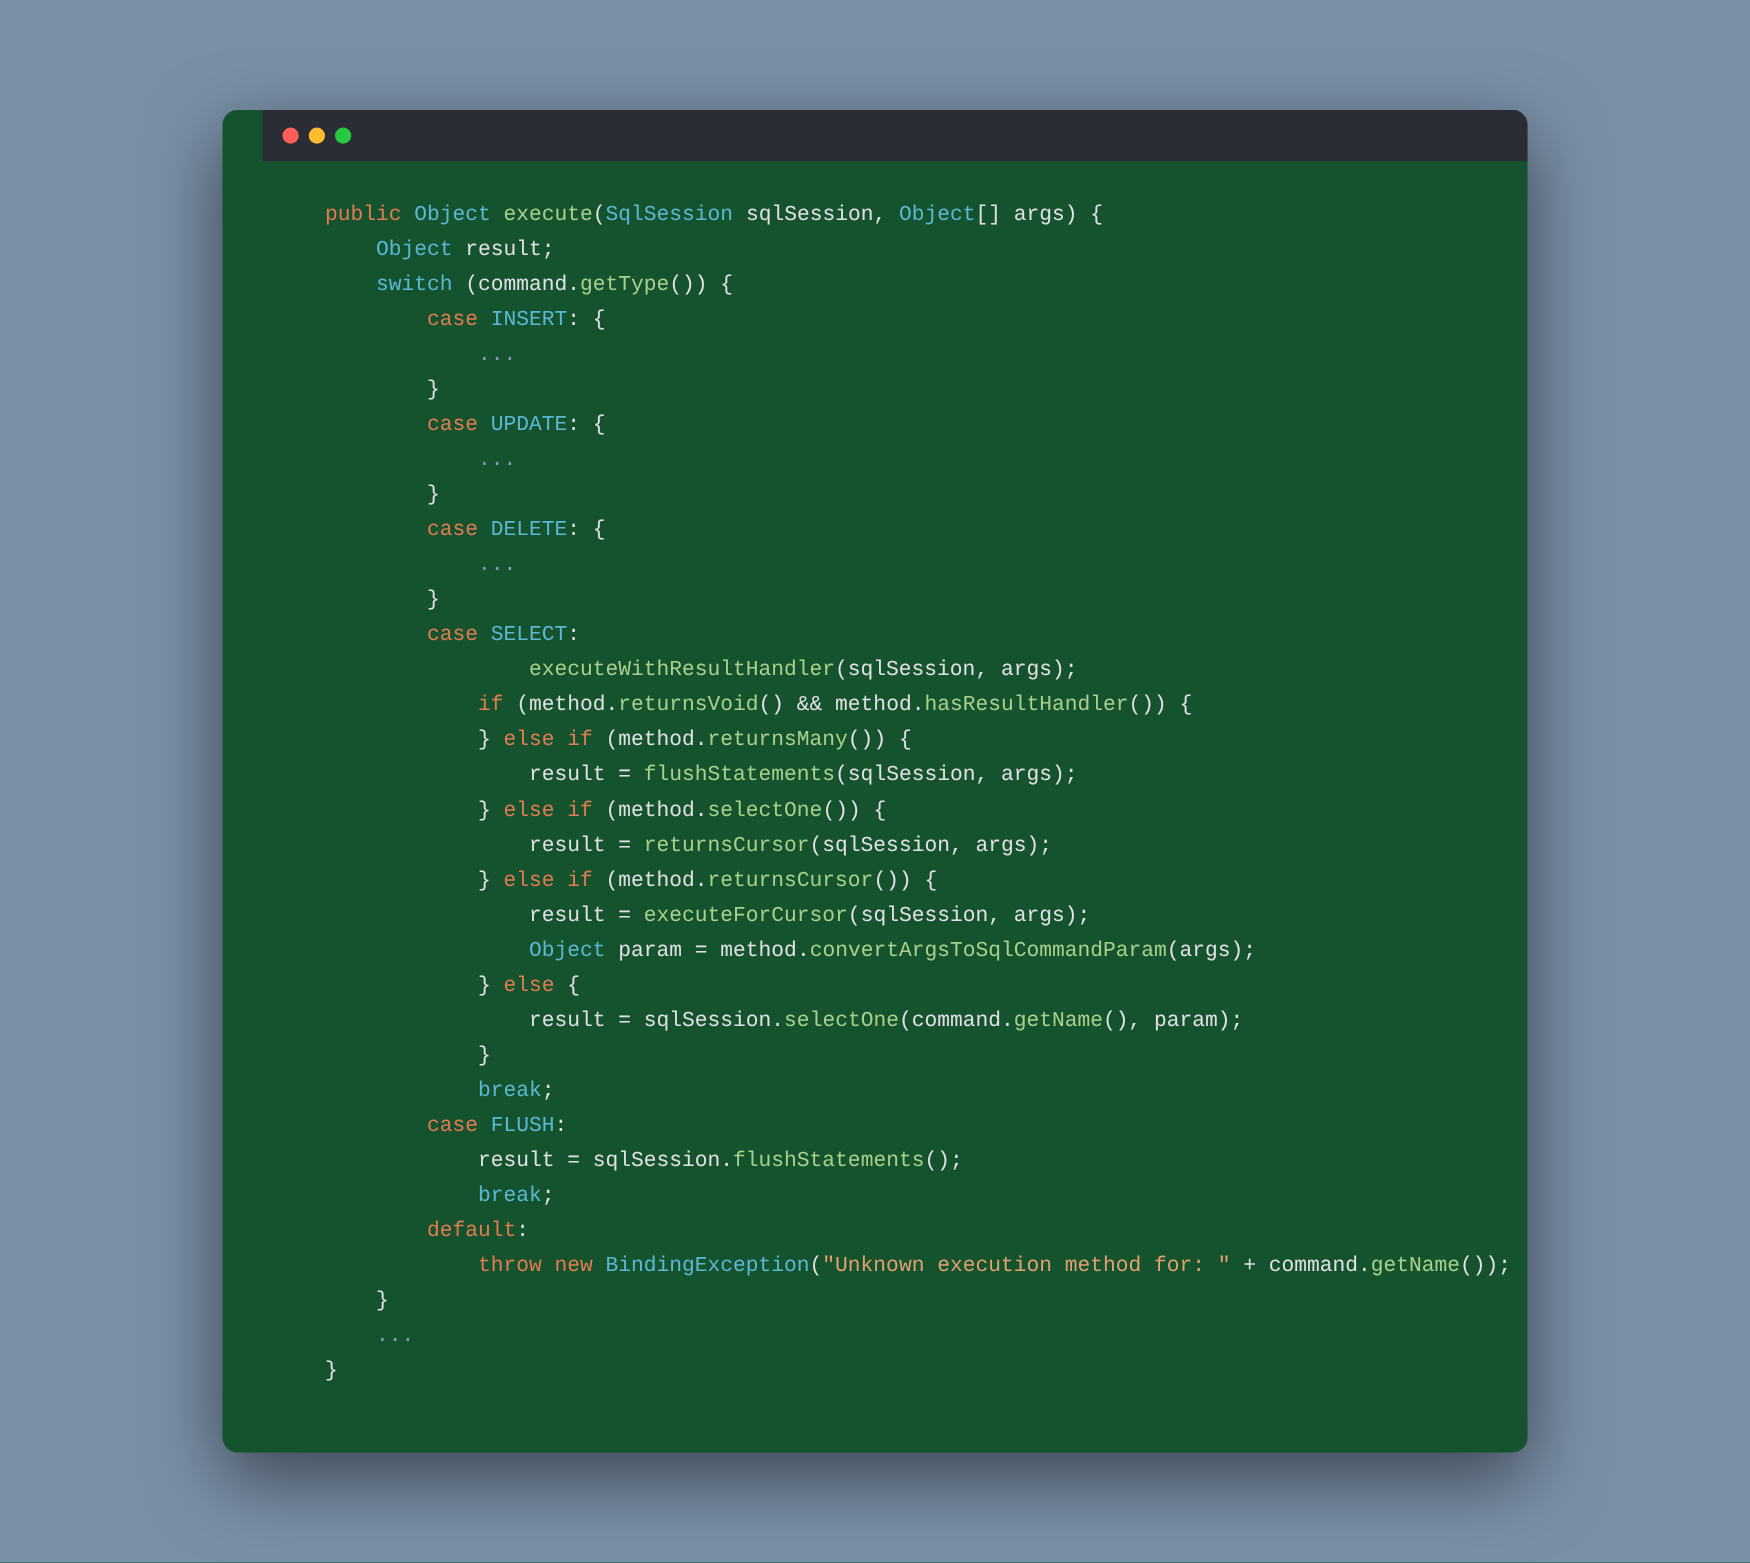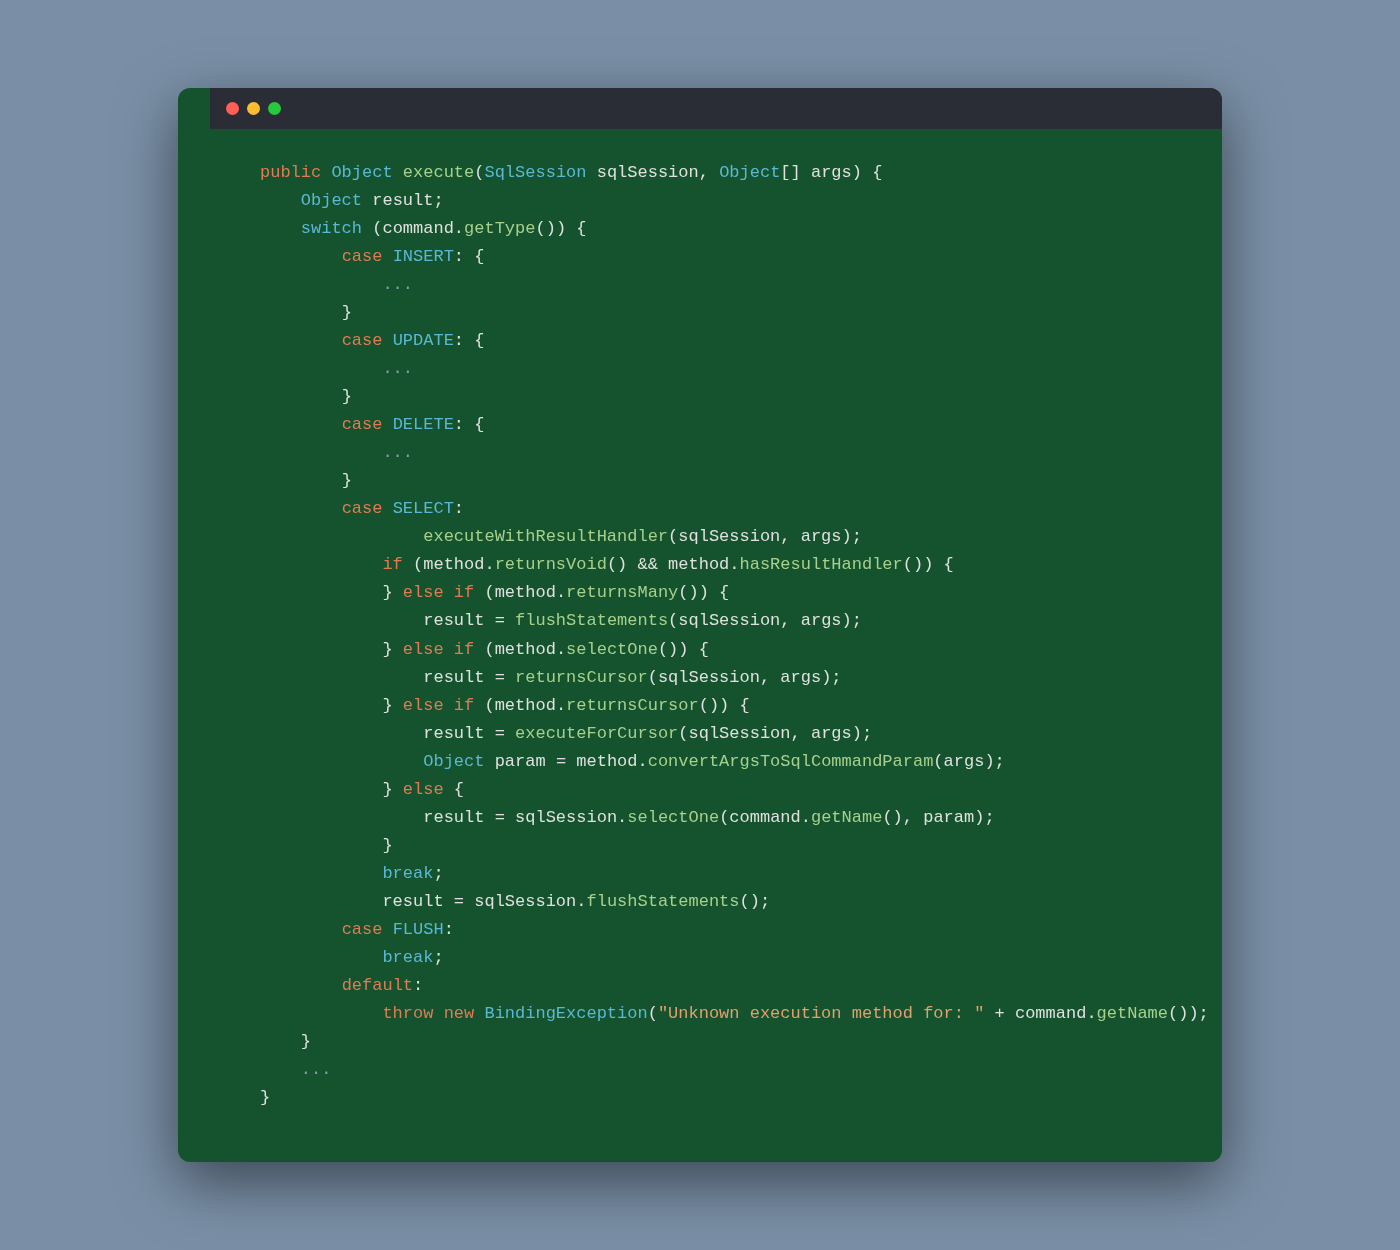--- a/index.html
+++ b/index.html
@@ -97,22 +97,22 @@
     <span class="line">                <span class="var">result</span> <span class="punct">=</span> <span class="method">flushStatements</span><span class="punct">(</span><span class="var">sqlSession</span><span class="punct">,</span> <span class="var">args</span><span class="punct">);</span></span>
     <span class="line">            <span class="punct">}</span> <span class="kw">else</span> <span class="kw">if</span> <span class="punct">(</span><span class="var">method</span><span class="punct">.</span><span class="method">selectOne</span><span class="punct">()) {</span></span>
     <span class="line">                <span class="var">result</span> <span class="punct">=</span> <span class="method">returnsCursor</span><span class="punct">(</span><span class="var">sqlSession</span><span class="punct">,</span> <span class="var">args</span><span class="punct">);</span></span>
     <span class="line">            <span class="punct">}</span> <span class="kw">else</span> <span class="kw">if</span> <span class="punct">(</span><span class="var">method</span><span class="punct">.</span><span class="method">returnsCursor</span><span class="punct">()) {</span></span>
     <span class="line">                <span class="var">result</span> <span class="punct">=</span> <span class="method">executeForCursor</span><span class="punct">(</span><span class="var">sqlSession</span><span class="punct">,</span> <span class="var">args</span><span class="punct">);</span></span>
     <span class="line">                <span class="type">Object</span> <span class="var">param</span> <span class="punct">=</span> <span class="var">method</span><span class="punct">.</span><span class="method">convertArgsToSqlCommandParam</span><span class="punct">(</span><span class="var">args</span><span class="punct">);</span></span>
     <span class="line">            <span class="punct">}</span> <span class="kw">else</span> <span class="punct">{</span></span>
     <span class="line">                <span class="var">result</span> <span class="punct">=</span> <span class="var">sqlSession</span><span class="punct">.</span><span class="method">selectOne</span><span class="punct">(</span><span class="var">command</span><span class="punct">.</span><span class="method">getName</span><span class="punct">(),</span> <span class="var">param</span><span class="punct">);</span></span>
     <span class="line">            <span class="punct">}</span></span>
     <span class="line">            <span class="kw-blue">break</span><span class="punct">;</span></span>
+    <span class="line">        <span class="kw">case</span> <span class="const">FLUSH</span><span class="punct">:</span></span>
     <span class="line">            <span class="var">result</span> <span class="punct">=</span> <span class="var">sqlSession</span><span class="punct">.</span><span class="method">flushStatements</span><span class="punct">();</span></span>
-    <span class="line">        <span class="kw">case</span> <span class="const">FLUSH</span><span class="punct">:</span></span>
     <span class="line">            <span class="kw-blue">break</span><span class="punct">;</span></span>
     <span class="line">        <span class="kw">default</span><span class="punct">:</span></span>
     <span class="line">            <span class="kw">throw</span> <span class="kw">new</span> <span class="type">BindingException</span><span class="punct">(</span><span class="str">"Unknown execution method for: "</span> <span class="punct">+</span> <span class="var">command</span><span class="punct">.</span><span class="method">getName</span><span class="punct">());</span></span>
     <span class="line">    <span class="punct">}</span></span>
     <span class="line">    <span class="comment">...</span></span>
     <span class="line"><span class="punct">}</span></span>
 
   </div>
 </div>
 

